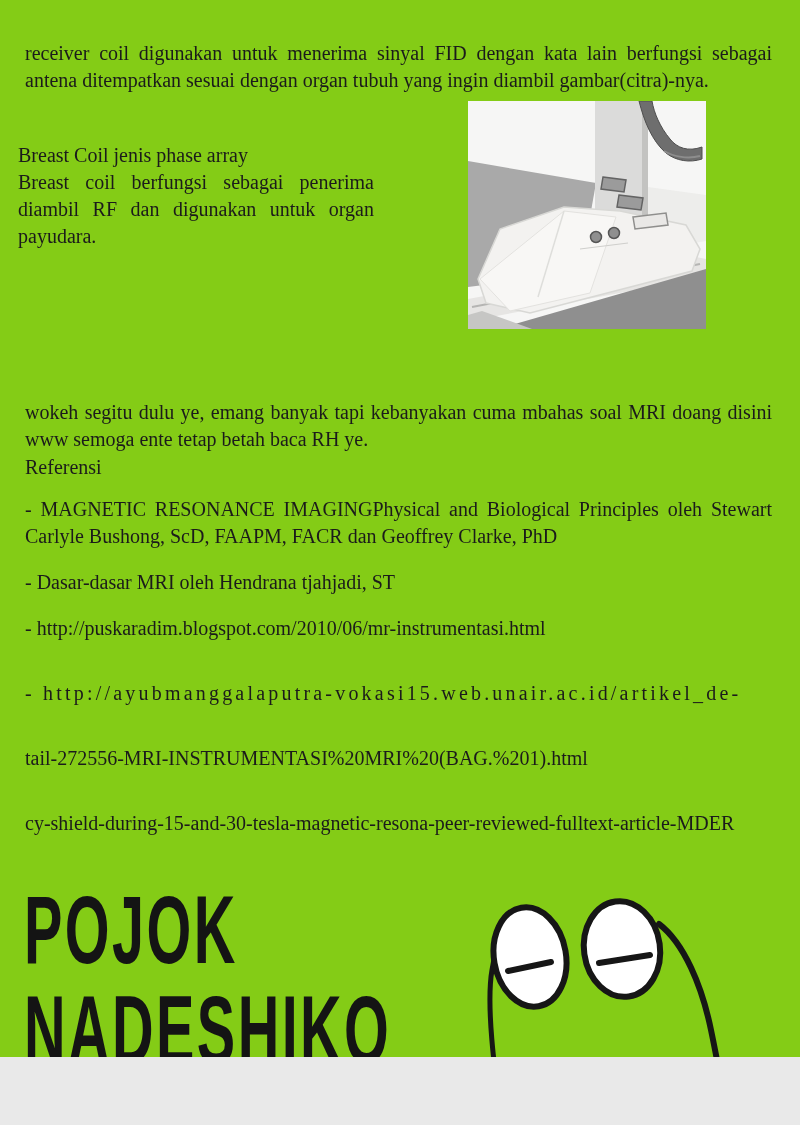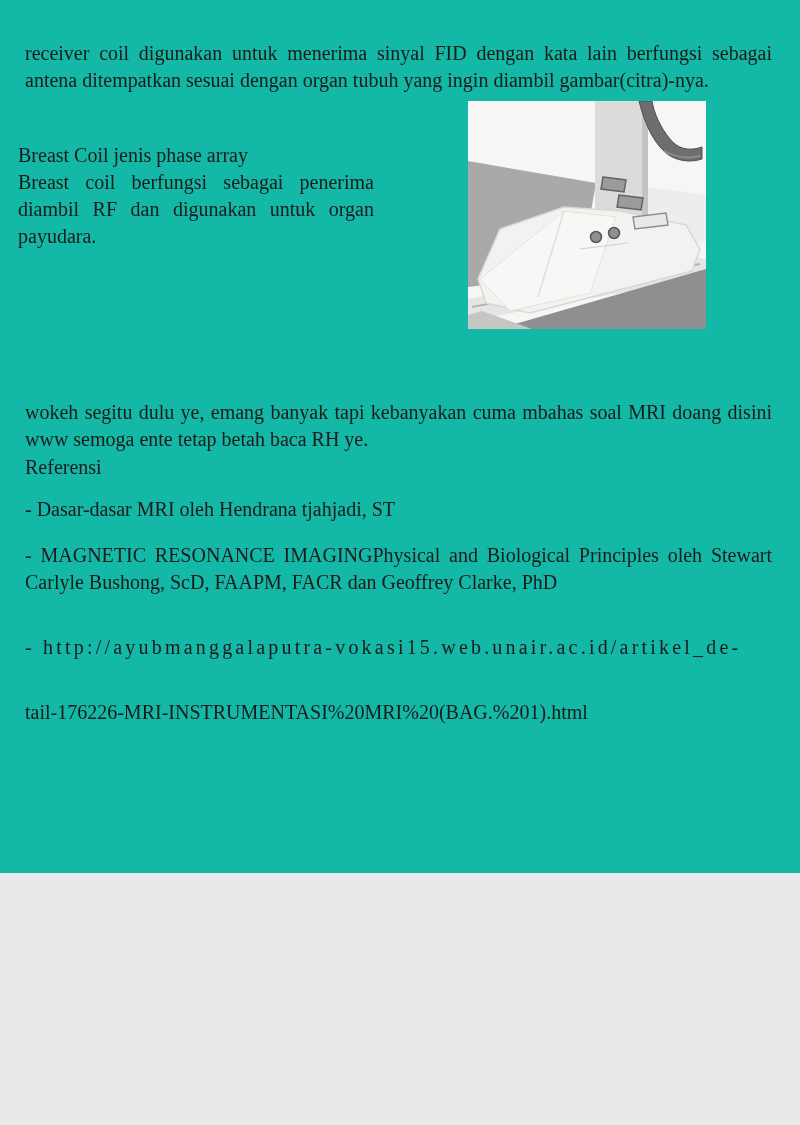--- a/index.html
+++ b/index.html
@@ -1,18 +1,18 @@
 <!DOCTYPE html>
 <html><head>
 <meta charset="utf-8">
 <style>
   html,body { margin:0; padding:0; background:#e9e9e9; }
   .page {
-    position:relative; width:800px; height:873px; margin:0 auto;
-    background:#14b8a6; overflow:hidden;
+    position:relative; width:800px; height:1057px; margin:0 auto;
+    background:#84cc16; overflow:hidden;
     font-family:"Liberation Serif", serif;
     color:#1b1b1b; font-size:20px; line-height:27px;
   }
   .abs { position:absolute; }
   .justify { text-align:justify; }
   .intro        { left:25px;  top:20px;  width:747px; }
   .breast-text  { left:18px;  top:142px; width:356px; }
   .photo-wrap   { left:468px; top:101px; width:238px; height:228px; }
   .closing      { left:25px;  top:379px; width:747px; }
   .ref-heading  { left:25px;  top:454px; width:300px; }
@@ -80,27 +80,29 @@
 
       <line x1="112" y1="148" x2="160" y2="142" stroke="#cfcfcc" stroke-width="1"></line>
     </svg>
   </div>
 
   <p class="abs closing justify">wokeh segitu dulu ye, emang banyak tapi kebanyakan cuma mbahas soal MRI doang disini www semoga ente tetap betah baca RH ye.</p>
 
   <div class="abs ref-heading">Referensi</div>
 
   <div class="abs refs">
+    <div class="ref-block">- MAGNETIC RESONANCE IMAGINGPhysical and Biological Principles oleh Stewart Carlyle Bushong, ScD, FAAPM, FACR dan Geoffrey Clarke, PhD</div>
     <div class="ref-block">- Dasar-dasar MRI oleh Hendrana tjahjadi, ST</div>
-    <div class="ref-block">- MAGNETIC RESONANCE IMAGINGPhysical and Biological Principles oleh Stewart Carlyle Bushong, ScD, FAAPM, FACR dan Geoffrey Clarke, PhD</div>
+    <div class="ref-block">- http://puskaradim.blogspot.com/2010/06/mr-instrumentasi.html</div>
     <div class="ref-block">
       <span class="ref-line spaced-a">- http://ayubmanggalaputra-vokasi15.web.unair.ac.id/artikel_de-</span>
-      <span class="ref-line">tail-176226-MRI-INSTRUMENTASI%20MRI%20(BAG.%201).html</span>
+      <span class="ref-line">tail-272556-MRI-INSTRUMENTASI%20MRI%20(BAG.%201).html</span>
     </div>
     <div class="ref-block">
+      <span class="ref-line">cy-shield-during-15-and-30-tesla-magnetic-resona-peer-reviewed-fulltext-article-MDER</span>
     </div>
   </div>
 
   <div class="title-line title1">POJOK</div>
   <div class="title-line title2">NADESHIKO</div>
 
   <div class="abs mascot-wrap">
     <svg width="336" height="253" viewBox="0 0 336 253">
 
       <path d="M40,253 C32,195 24,132 30,98 C34,74 41,57 54,46" fill="none" stroke="#161616" stroke-width="5" stroke-linecap="round"></path>

